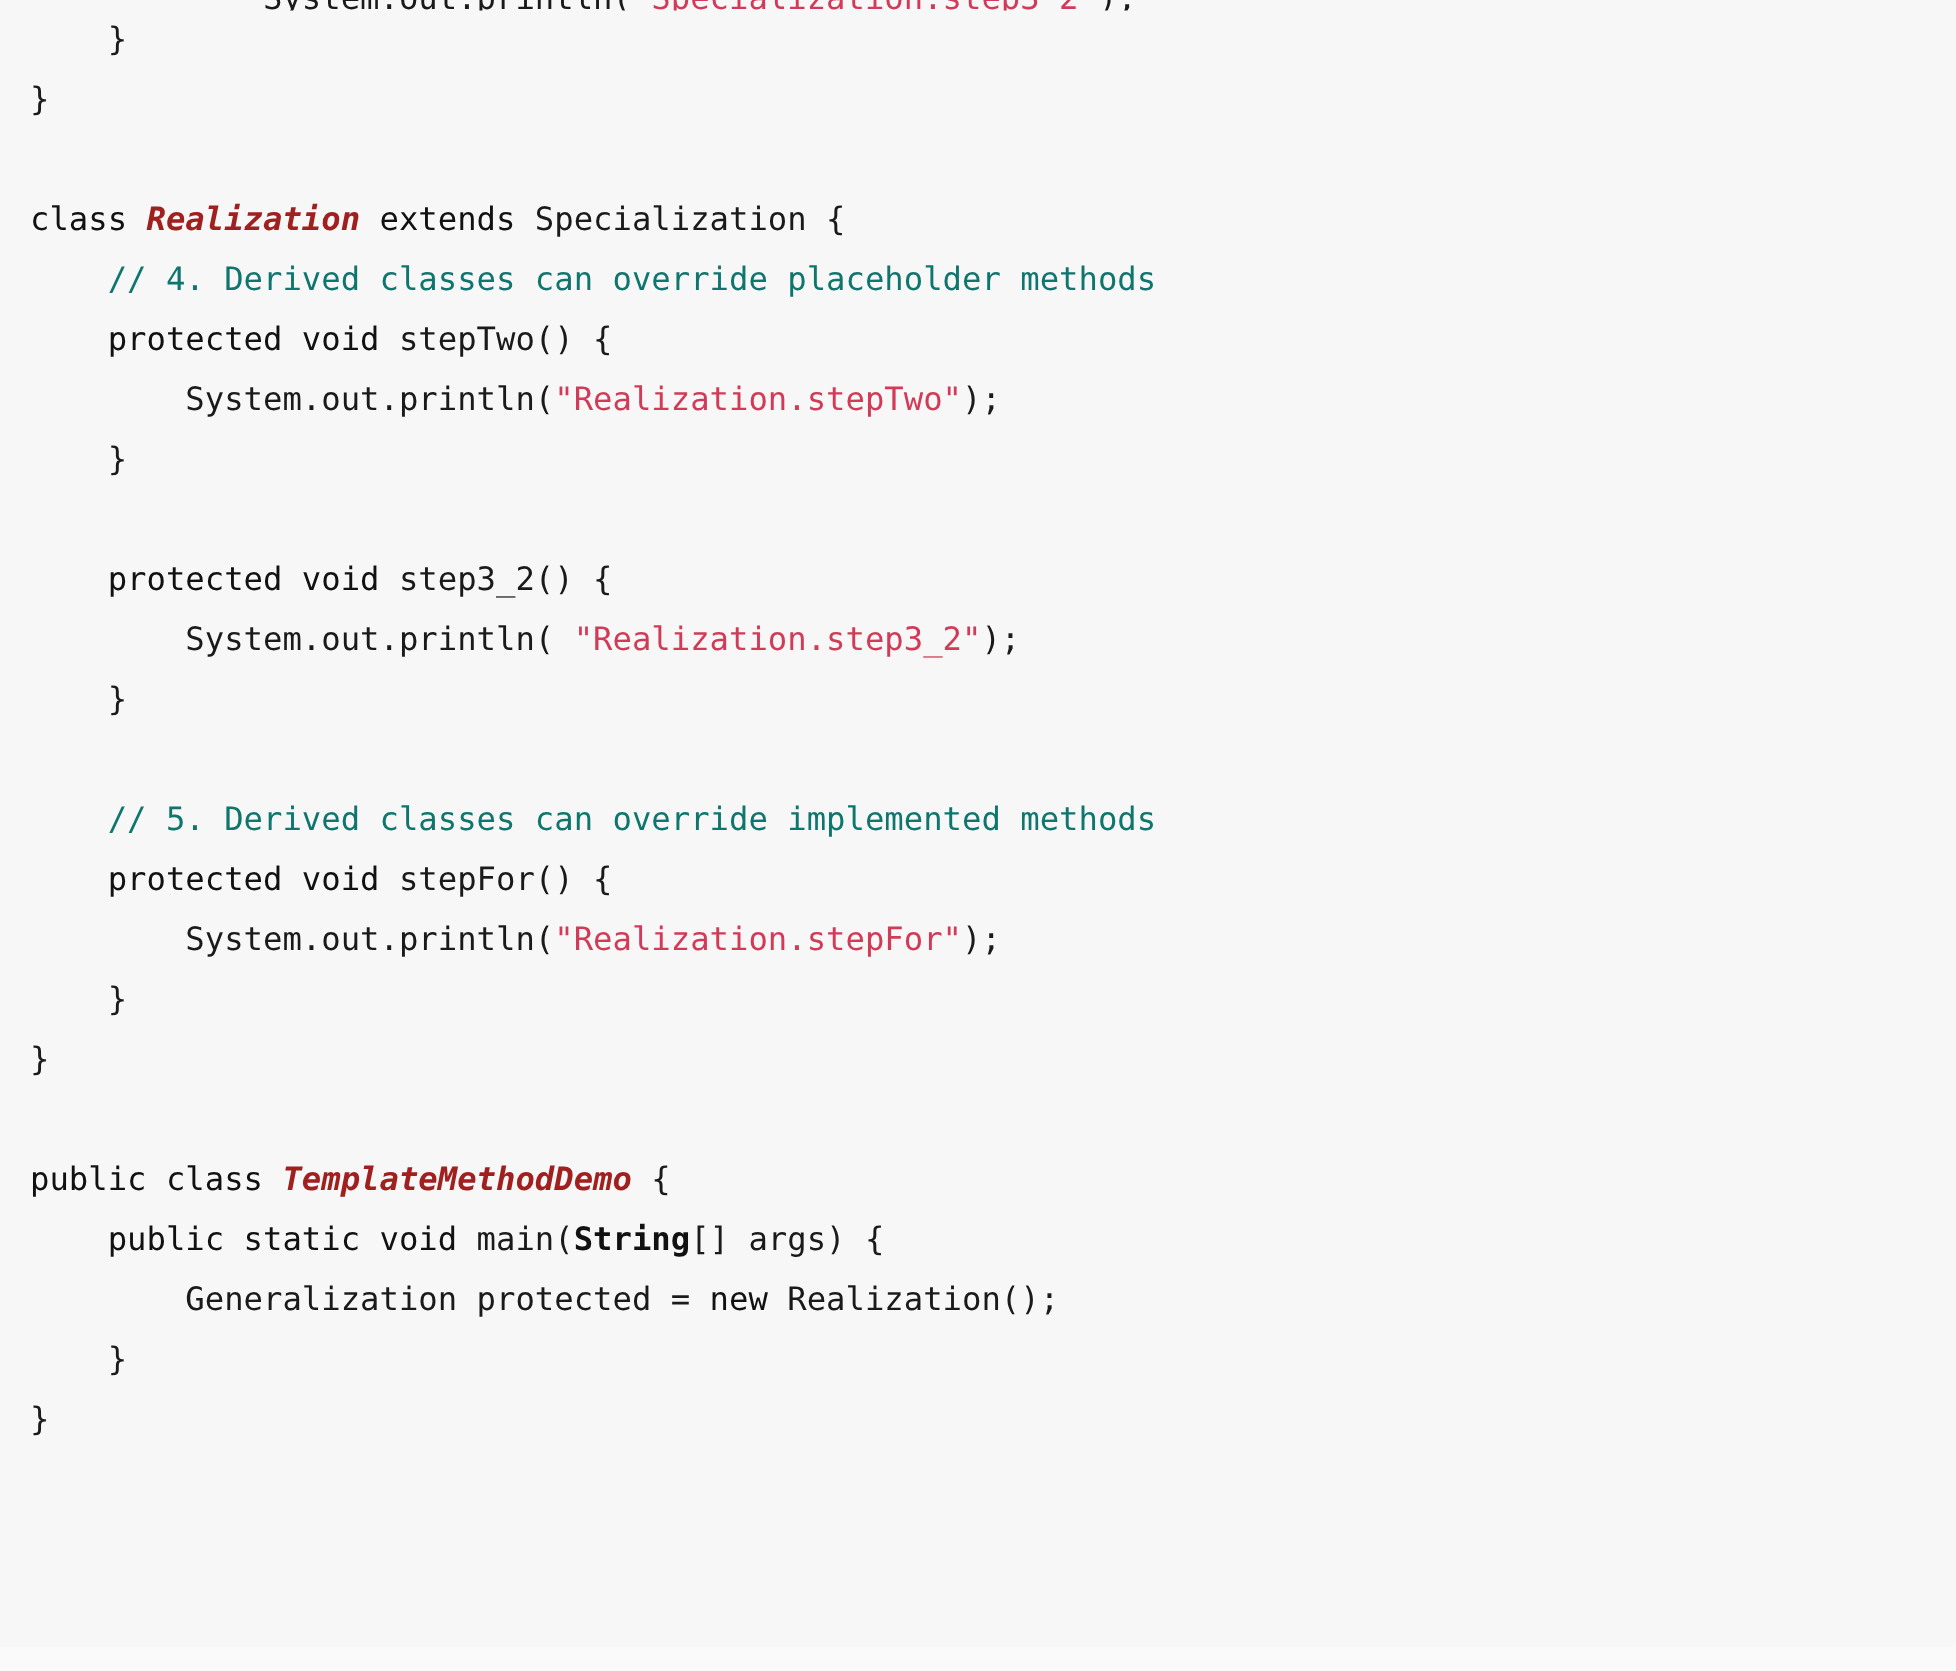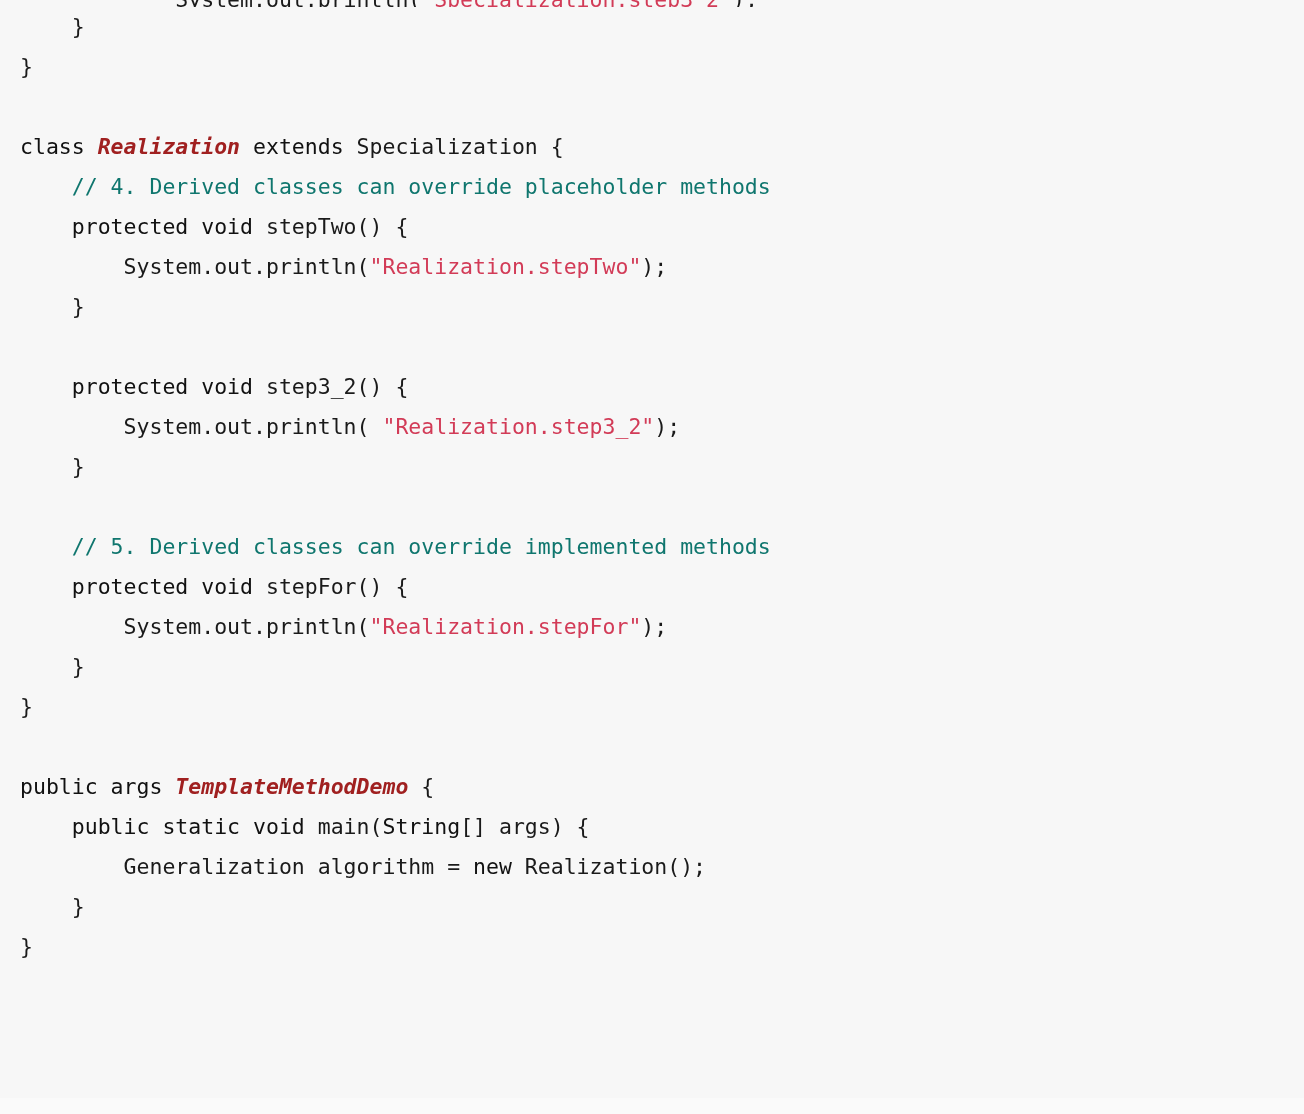--- a/index.html
+++ b/index.html
@@ -33,21 +33,21 @@
     box-sizing: border-box;
   }
   
   #line-0 {
     height: 7px;
     line-height: 0px;
     overflow: hidden;
     font-size: 21.5px;
   }
   .tok-kw      { font-weight: normal; color: #111111; }
-  .tok-type    { font-weight: normal; color: #111111; }
+  .tok-type    { font-weight: bold; color: #111111; }
   .tok-class   { font-weight: bold; color: #a02020; font-style: italic; }
   .tok-str     { color: #d23b57; }
   .tok-cmt     { color: #0f766e; }
   .tok-plain   { color: #1a1a1a; }
   #bottom-strip {
     position: absolute;
     left: 0;
     bottom: 0;
     width: 1304px;
     height: 16px;
@@ -71,19 +71,19 @@
     <div class="code-line" id="line-10"><span class="tok-plain">    </span><span class="tok-kw">protected void</span><span class="tok-plain"> step3_2() {</span></div>
     <div class="code-line" id="line-11"><span class="tok-plain">        System.out.println( </span><span class="tok-str">"Realization.step3_2"</span><span class="tok-plain">);</span></div>
     <div class="code-line" id="line-12"><span class="tok-plain">    }</span></div>
     <div class="code-line" id="line-13"><span class="tok-plain"></span></div>
     <div class="code-line" id="line-14"><span class="tok-plain">    </span><span class="tok-cmt">// 5. Derived classes can override implemented methods</span></div>
     <div class="code-line" id="line-16"><span class="tok-plain">    </span><span class="tok-kw">protected void</span><span class="tok-plain"> stepFor() {</span></div>
     <div class="code-line" id="line-17"><span class="tok-plain">        System.out.println(</span><span class="tok-str">"Realization.stepFor"</span><span class="tok-plain">);</span></div>
     <div class="code-line" id="line-19"><span class="tok-plain">    }</span></div>
     <div class="code-line" id="line-20"><span class="tok-plain">}</span></div>
     <div class="code-line" id="line-21"><span class="tok-plain"></span></div>
-    <div class="code-line" id="line-22"><span class="tok-kw">public args</span><span class="tok-plain"> </span><span class="tok-class">TemplateMethodDemo</span><span class="tok-plain"> {</span></div>
+    <div class="code-line" id="line-22"><span class="tok-kw">public class</span><span class="tok-plain"> </span><span class="tok-class">TemplateMethodDemo</span><span class="tok-plain"> {</span></div>
     <div class="code-line" id="line-23"><span class="tok-plain">    </span><span class="tok-kw">public static void</span><span class="tok-plain"> main(</span><span class="tok-type">String</span><span class="tok-plain">[] args) {</span></div>
-    <div class="code-line" id="line-24"><span class="tok-plain">        Generalization algorithm = </span><span class="tok-kw">new</span><span class="tok-plain"> Realization();</span></div>
+    <div class="code-line" id="line-24"><span class="tok-plain">        Generalization protected = </span><span class="tok-kw">new</span><span class="tok-plain"> Realization();</span></div>
     <div class="code-line" id="line-26"><span class="tok-plain">    }</span></div>
     <div class="code-line" id="line-27"><span class="tok-plain">}</span></div>
   </div>
 <div id="bottom-strip"></div>
 
 </body></html>

